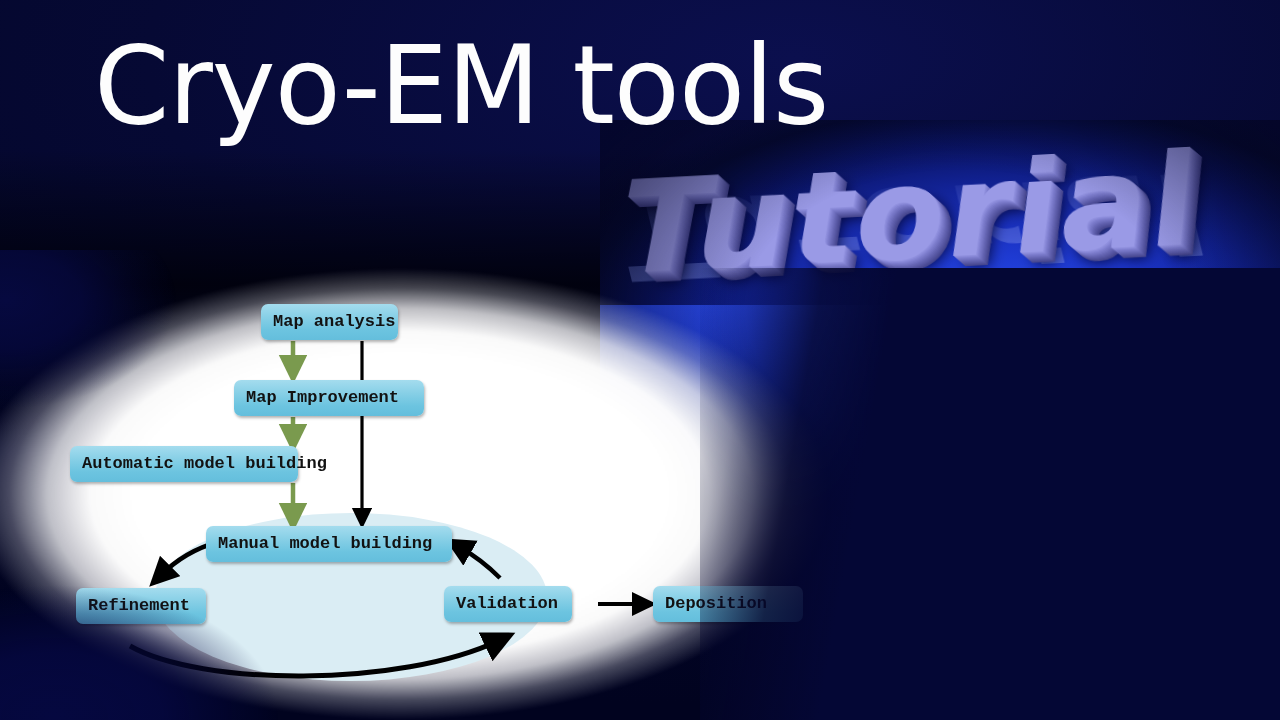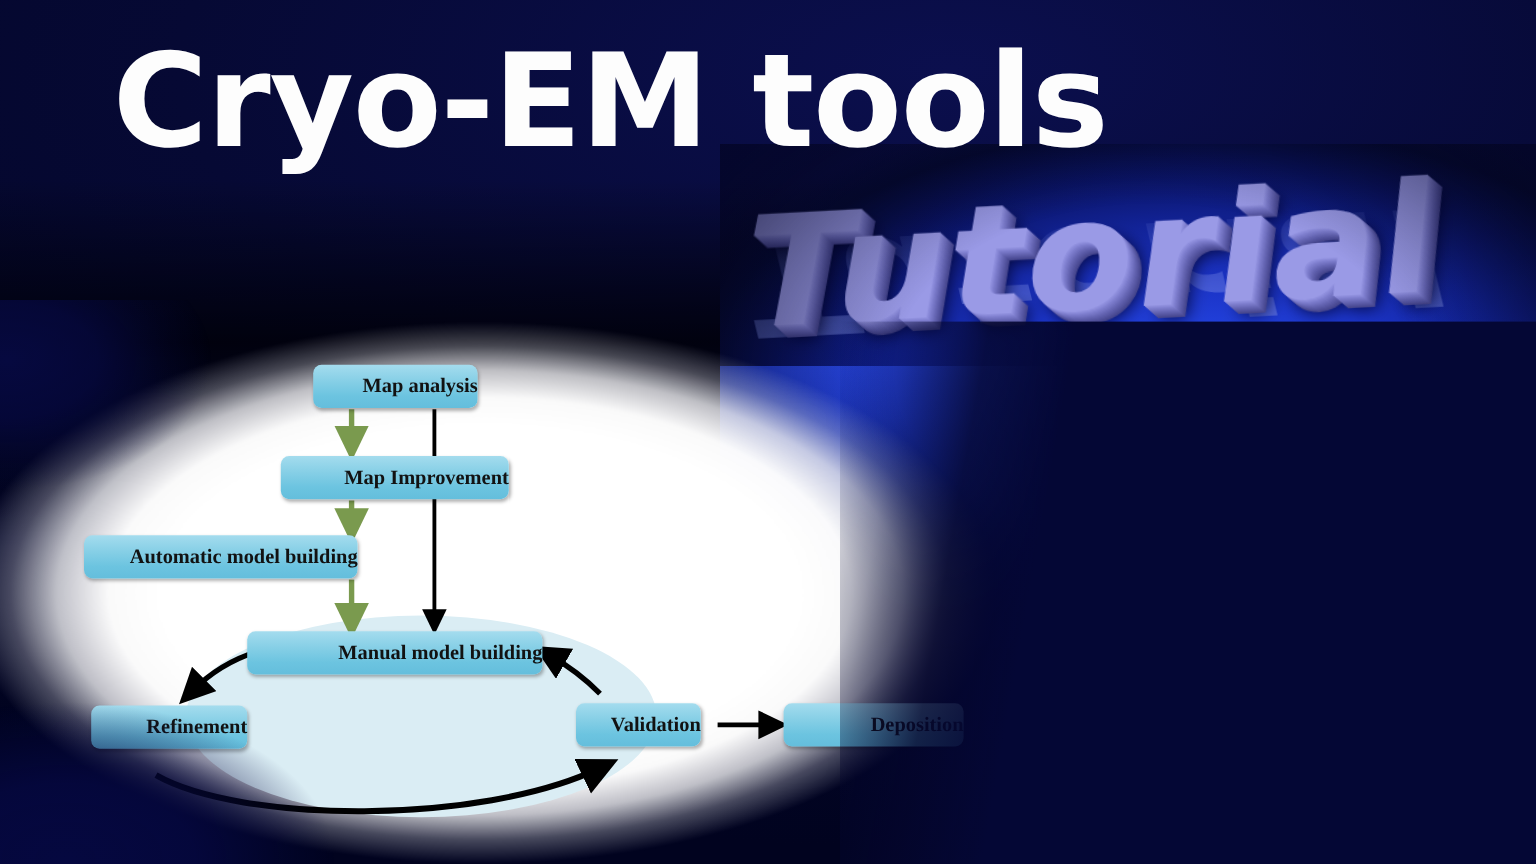--- a/index.html
+++ b/index.html
@@ -99,21 +99,21 @@
     filter: blur(0.6px);
   }
 
   
   .slide-title {
     position: absolute;
     left: 94px;
     top: 26px;
     color: #fdfdfd;
     font-family: "DejaVu Sans", sans-serif;
-    font-weight: bold;
+    font-weight: normal;
     font-size: 108px;
     line-height: 120px;
     letter-spacing: -1px;
     white-space: nowrap;
   }
 
   
   .chart-vignette {
     position: absolute;
     left: -30px;
@@ -143,33 +143,34 @@
     background: #daedf4;
   }
   .node {
     position: absolute;
     box-sizing: border-box;
     height: 36px;
     border-radius: 7px;
     background: linear-gradient(180deg, #a4dcee 0%, #86cfe6 38%, #6cc4e0 72%, #64bedc 100%);
     box-shadow: 1px 2px 3px rgba(0,0,0,.30);
     color: #121212;
-    font-family: Liberation Serif, serif;
+    font-family: Liberation Mono, monospace;
     font-weight: bold;
     font-size: 17px;
     line-height: 36px;
-    text-align: right;
-    white-space: nowrap;
+    text-align: left;
+    white-space: nowrap;
+    padding-left: 12px;
   }
   .n-map-analysis      { left: 261px; top:  36px; width: 137px; }
   .n-map-improvement   { left: 234px; top: 112px; width: 190px; }
   .n-auto-model        { left:  70px; top: 178px; width: 228px; }
   .n-manual-model      { left: 206px; top: 258px; width: 246px; }
   .n-refinement        { left:  76px; top: 320px; width: 130px; }
-  .n-validation        { left: 480px; top: 318px; width: 104px; }
+  .n-validation        { left: 444px; top: 318px; width: 128px; }
   .n-deposition        { left: 653px; top: 318px; width: 150px; }
 
   .svg-arrows { position: absolute; inset: 0; width: 830px; height: 452px; }
 
   
   .vig-right {
     position: absolute;
     left: 700px; top: 268px;
     width: 580px; height: 452px;
     background: linear-gradient(100deg, rgba(4,6,45,0) 0%, rgba(4,6,45,.35) 9%, rgba(4,6,45,.85) 19%, #040735 30%, #040735 100%);

